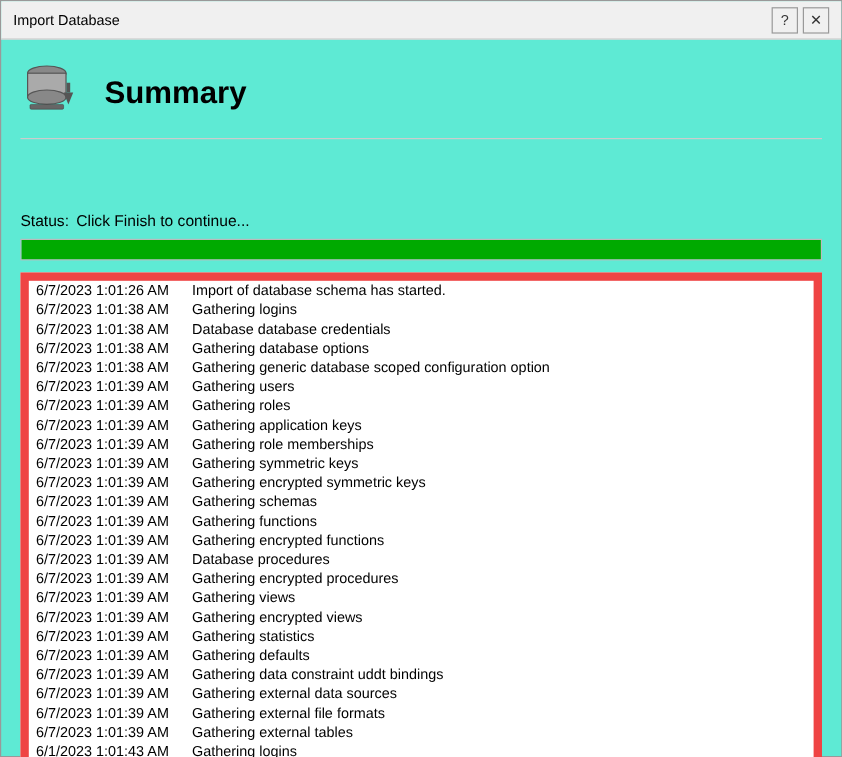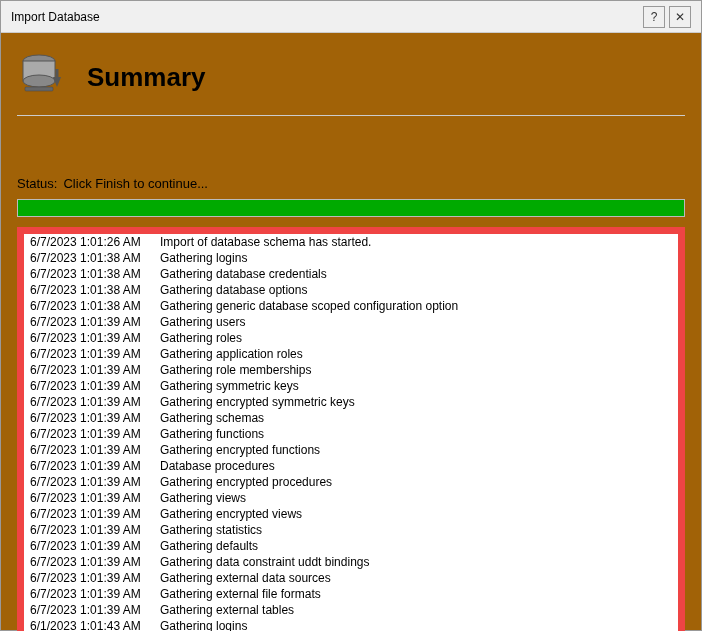--- a/index.html
+++ b/index.html
@@ -9,21 +9,21 @@
       background: #f0f0f0;
       display: flex;
       justify-content: center;
       align-items: center;
       width: 702px;
       height: 631px;
     }
     .dialog {
       width: 702px;
       height: 631px;
-      background: #a16207;
+      background: #5eead4;
       border: 1px solid #999;
       box-shadow: 2px 2px 8px rgba(0,0,0,0.3);
       display: flex;
       flex-direction: column;
     }
     .title-bar {
       background: #f0f0f0;
       border-bottom: 1px solid #ccc;
       padding: 6px 10px;
       display: flex;
@@ -200,41 +200,41 @@
             <tr class="log-row">
               <td>6/7/2023 1:01:26 AM</td>
               <td>Import of database schema has started.</td>
             </tr>
             <tr class="log-row">
               <td>6/7/2023 1:01:38 AM</td>
               <td>Gathering logins</td>
             </tr>
             <tr class="log-row">
               <td>6/7/2023 1:01:38 AM</td>
-              <td>Gathering database credentials</td>
+              <td>Database database credentials</td>
             </tr>
             <tr class="log-row">
               <td>6/7/2023 1:01:38 AM</td>
               <td>Gathering database options</td>
             </tr>
             <tr class="log-row">
               <td>6/7/2023 1:01:38 AM</td>
               <td>Gathering generic database scoped configuration option</td>
             </tr>
             <tr class="log-row">
               <td>6/7/2023 1:01:39 AM</td>
               <td>Gathering users</td>
             </tr>
             <tr class="log-row">
               <td>6/7/2023 1:01:39 AM</td>
               <td>Gathering roles</td>
             </tr>
             <tr class="log-row">
               <td>6/7/2023 1:01:39 AM</td>
-              <td>Gathering application roles</td>
+              <td>Gathering application keys</td>
             </tr>
             <tr class="log-row">
               <td>6/7/2023 1:01:39 AM</td>
               <td>Gathering role memberships</td>
             </tr>
             <tr class="log-row">
               <td>6/7/2023 1:01:39 AM</td>
               <td>Gathering symmetric keys</td>
             </tr>
             <tr class="log-row">

